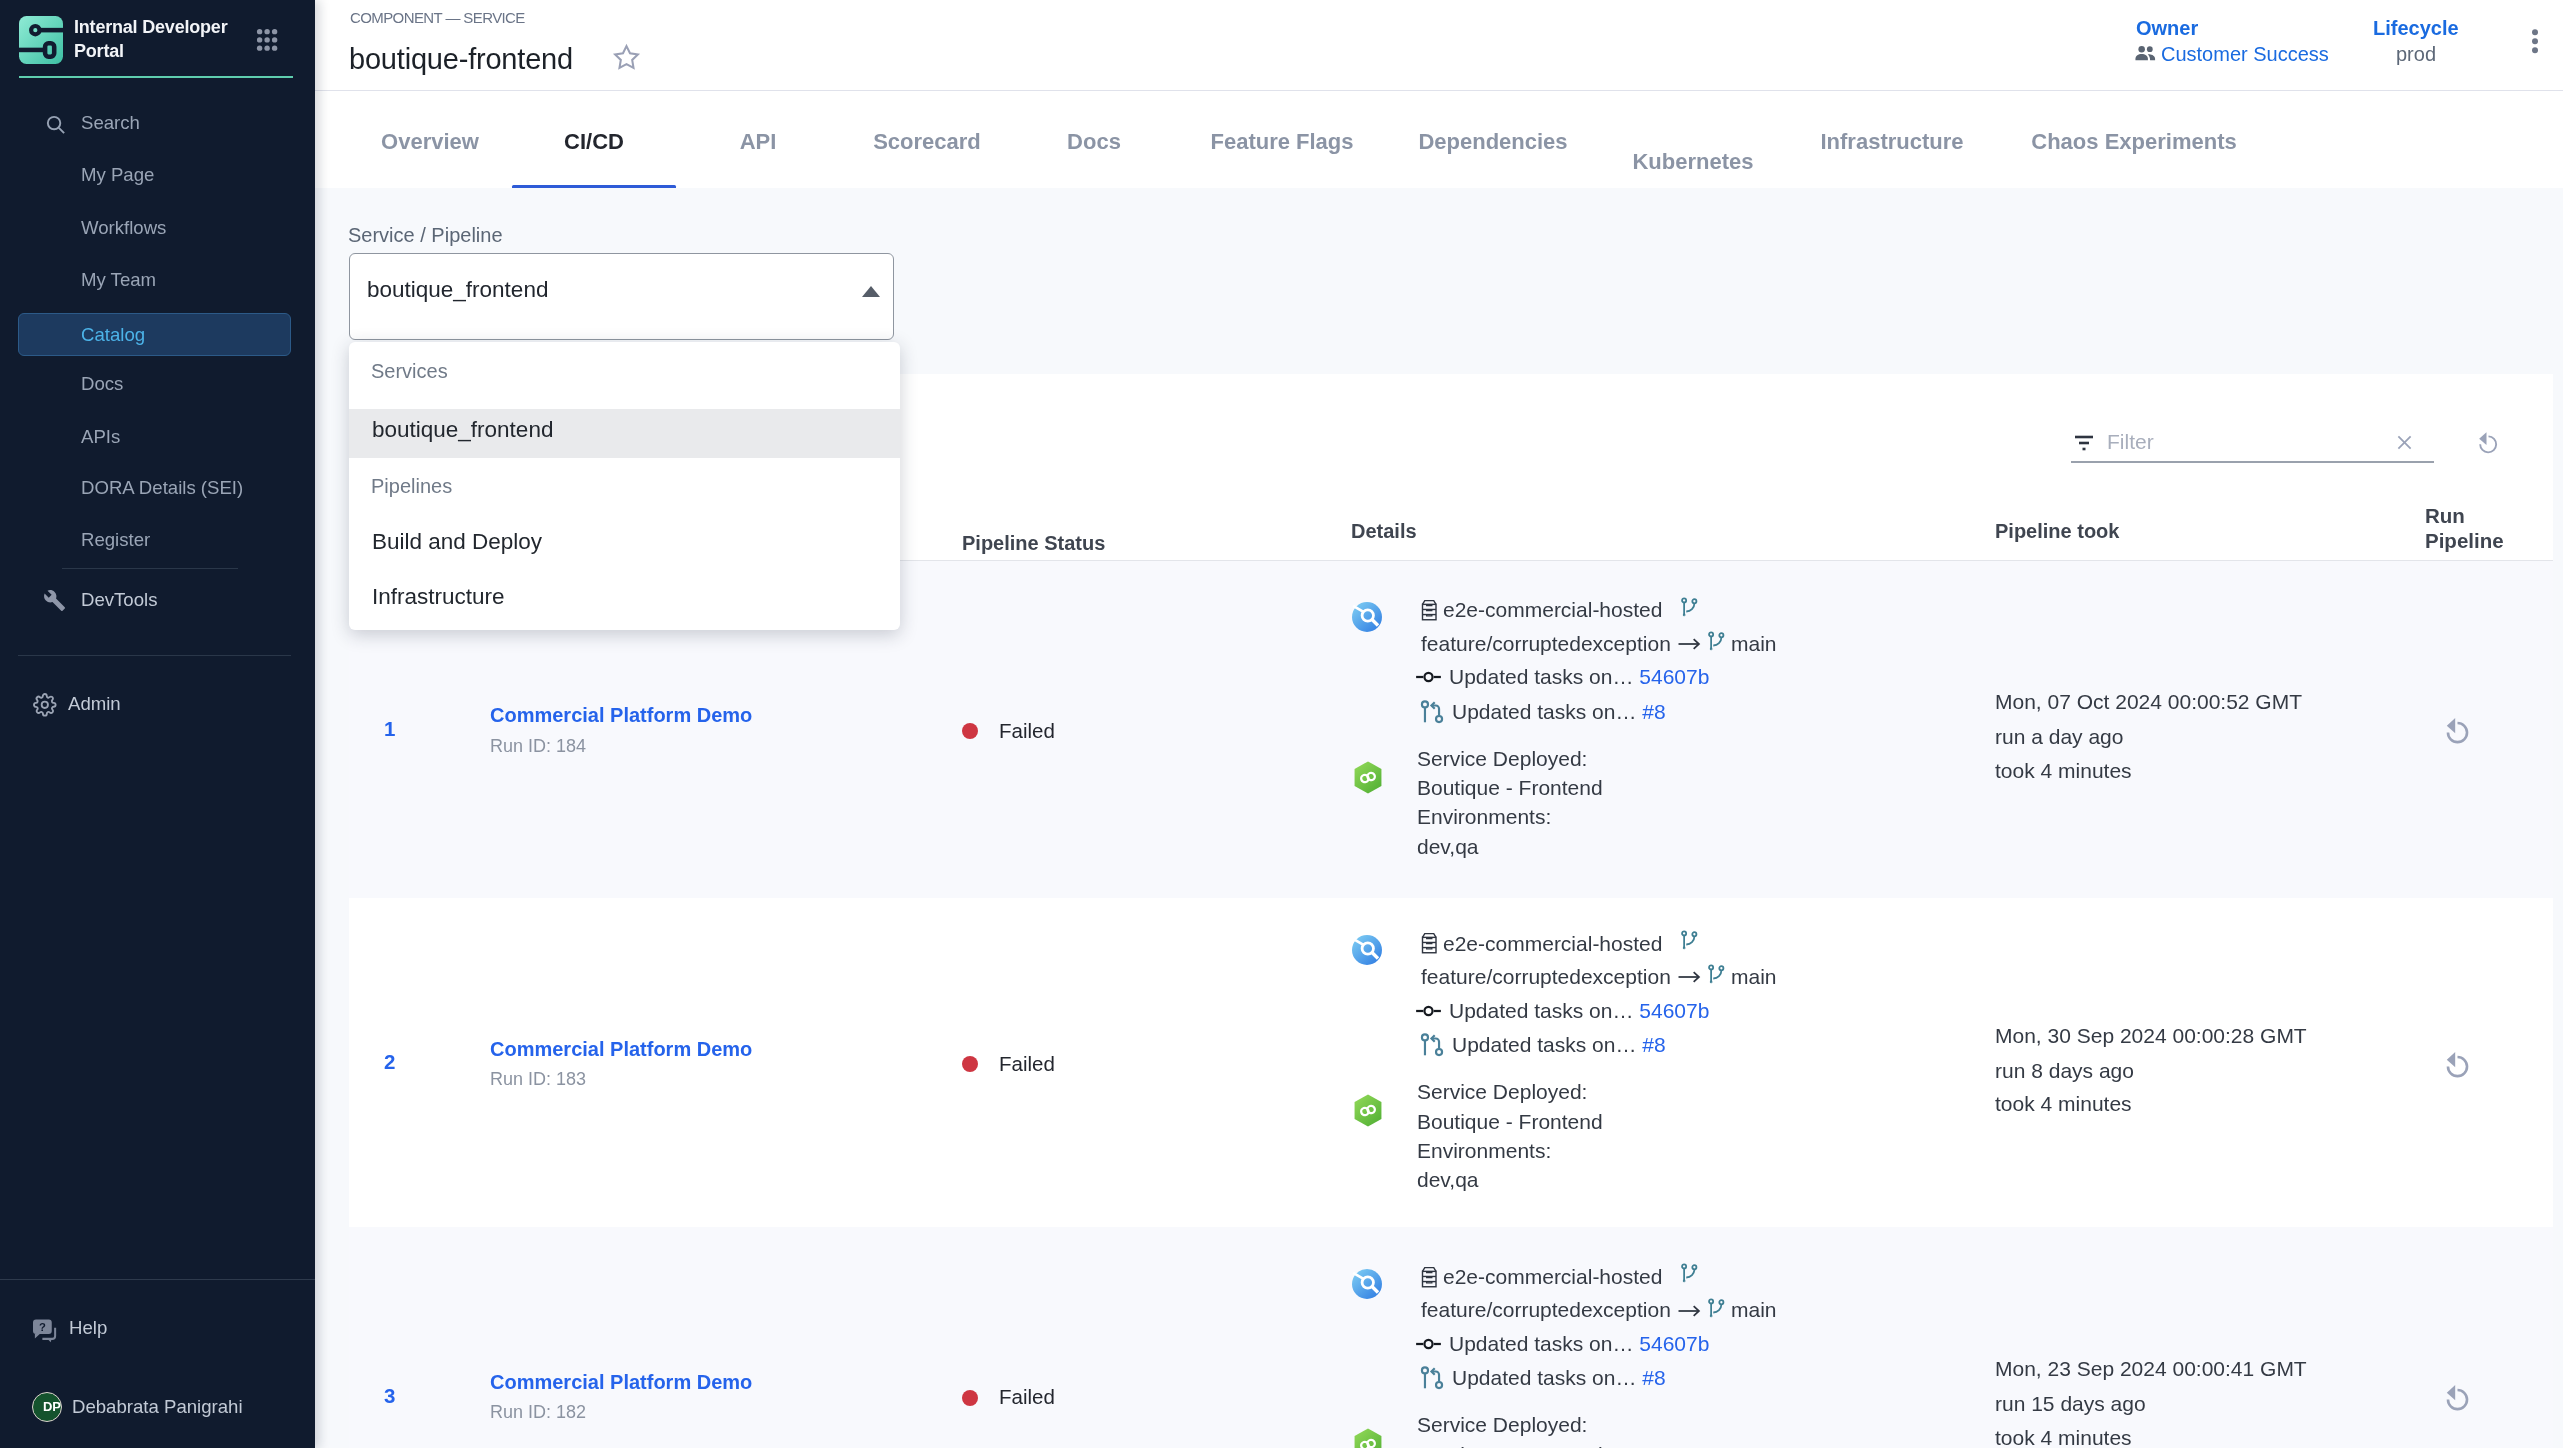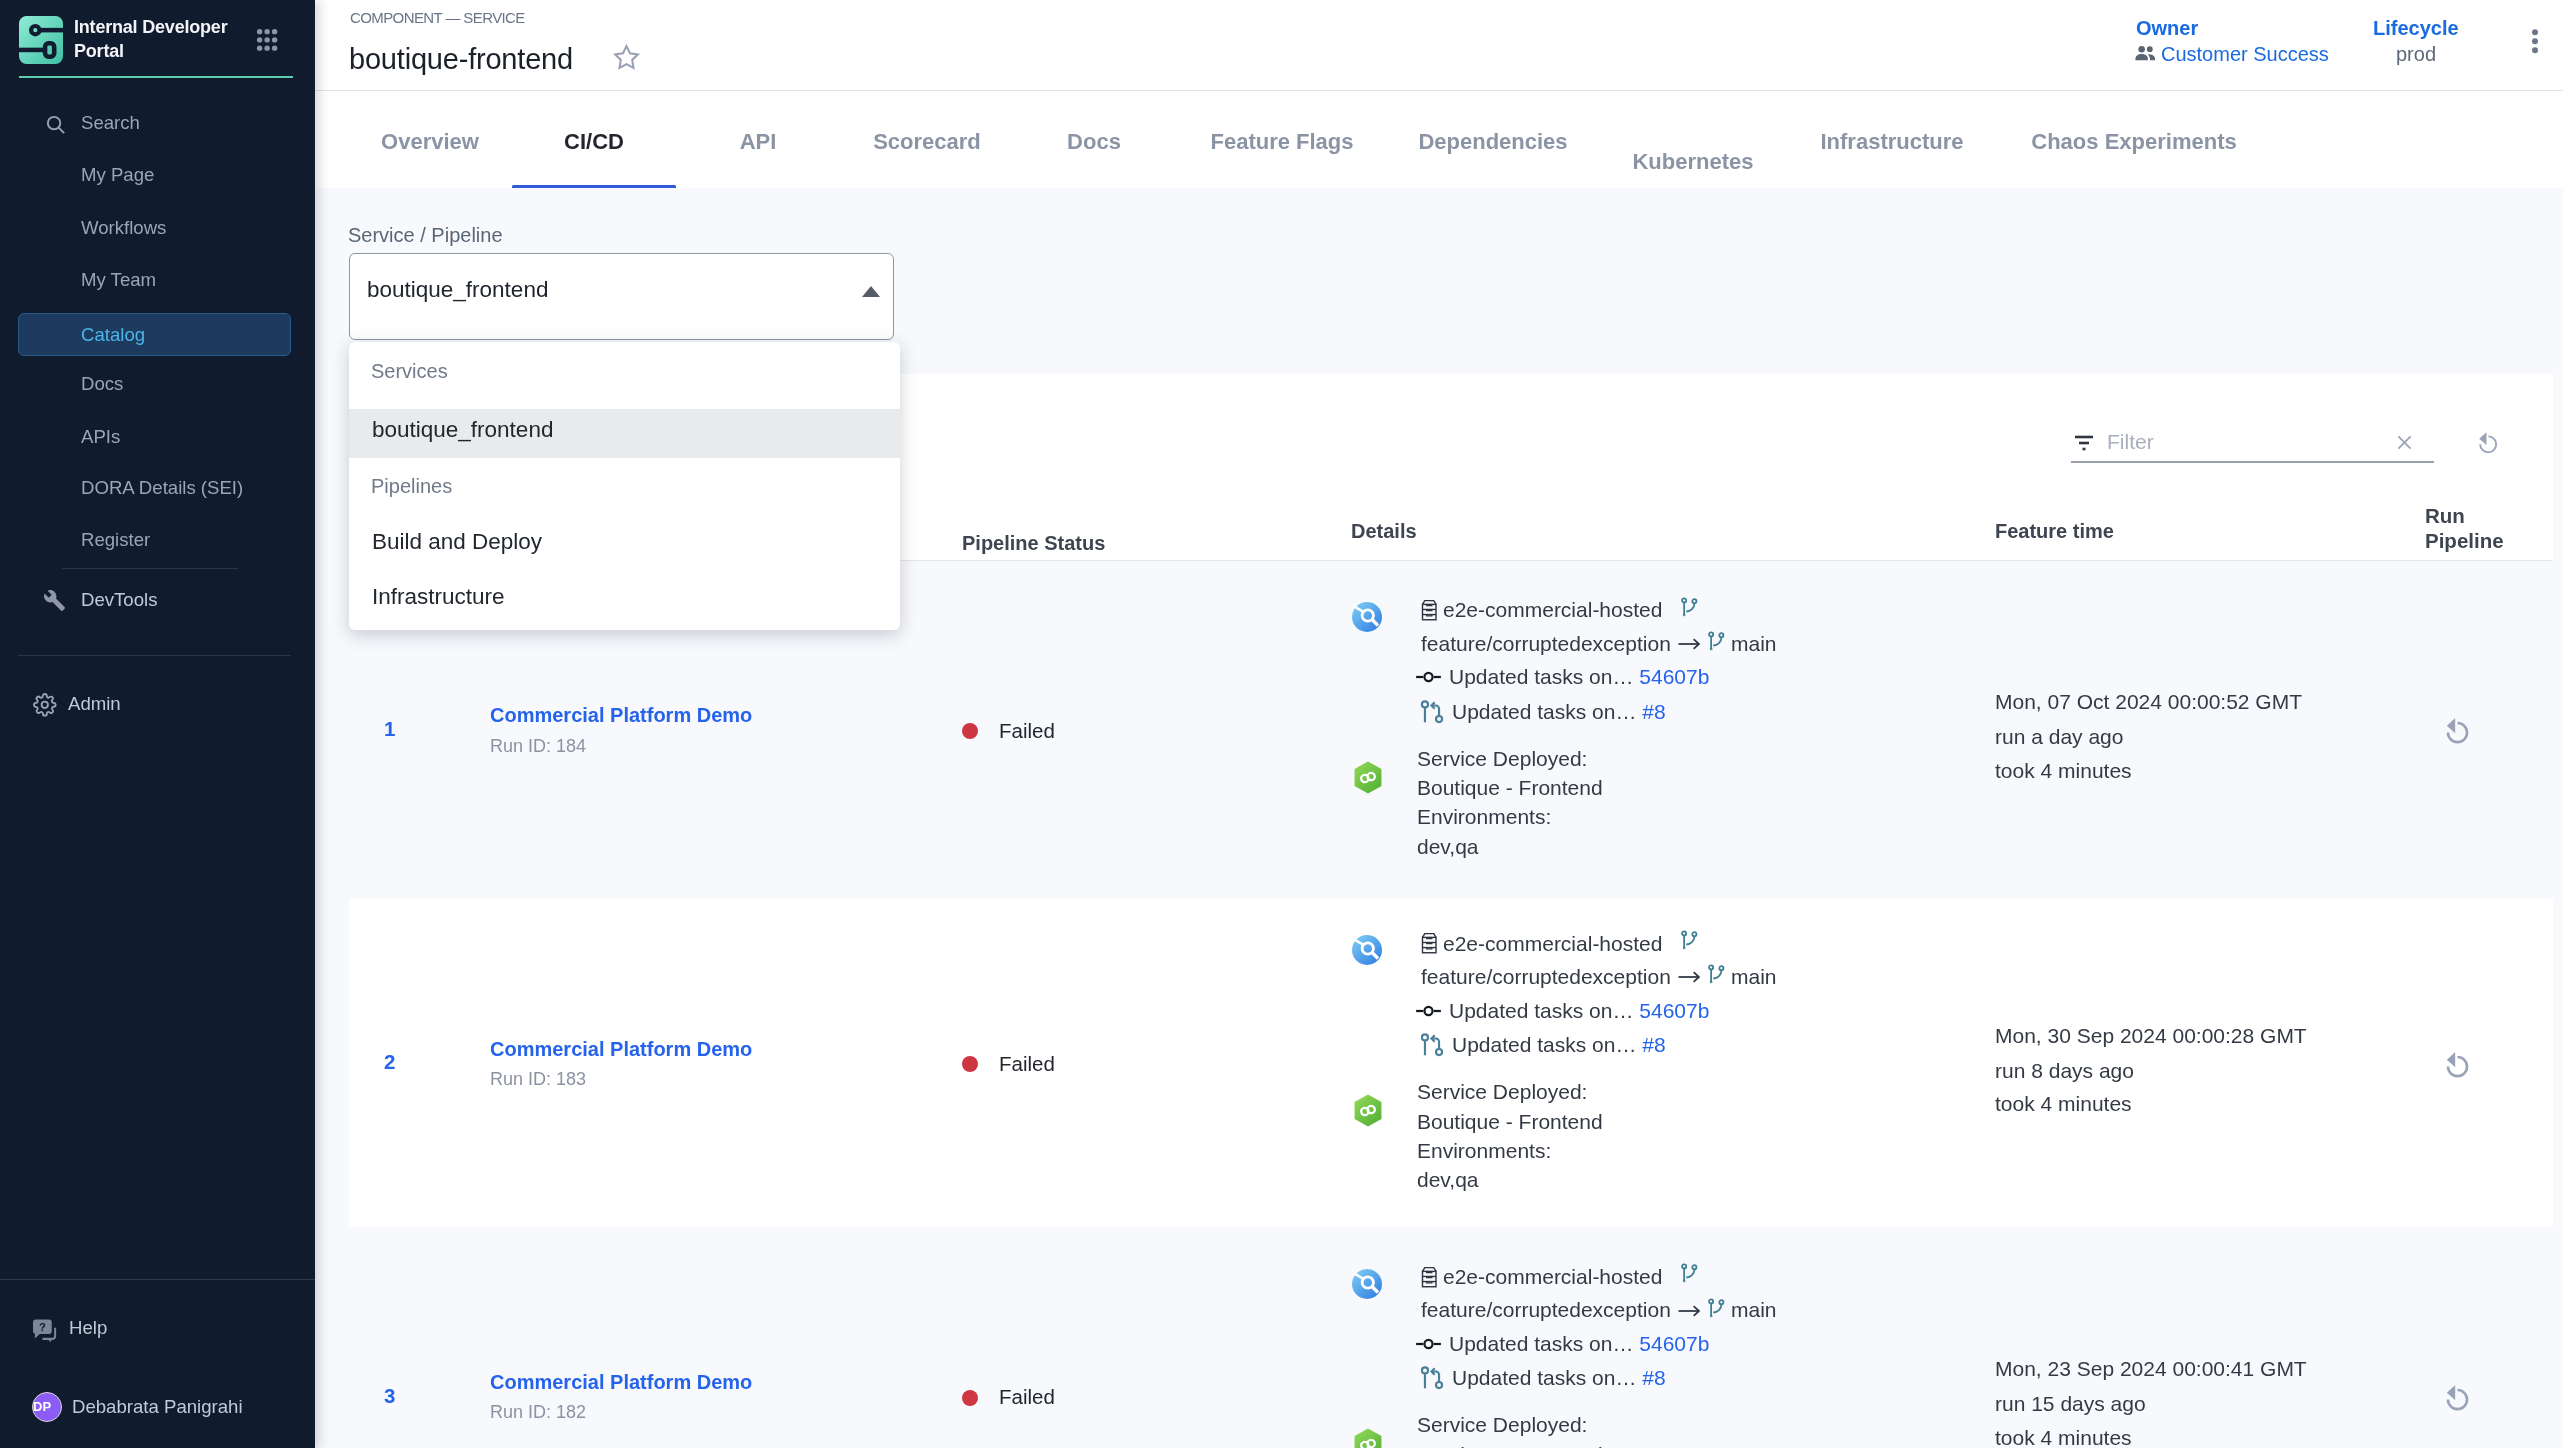--- a/index.html
+++ b/index.html
@@ -107,21 +107,21 @@
 
   <div class="sdiv" style="left:0px; top:1279px; width:315px; background:#2e3a4c;"></div>
 
   <svg class="abs" style="left:32px; top:1319px;" width="26" height="24" viewBox="0 0 34 32">
     <path d="M5 0.5 h17 a4 4 0 0 1 4 4 v11.5 a4 4 0 0 1 -4 4 h-12 l-6.5 6 v-6 H5 a4 4 0 0 1 -4 -4 V4.5 a4 4 0 0 1 4 -4 z" fill="#7d8699"></path>
     <path d="M13.5 26.5 H 26.5 A 4 4 0 0 0 30.5 22.5 V 11.5" fill="none" stroke="#7d8699" stroke-width="2.7"></path>
     <path d="M20.5 26.5 L 24.5 31 L 25.8 26.5" fill="#7d8699"></path>
     <text x="13.5" y="15.5" font-size="15" font-weight="bold" fill="#101b2e" text-anchor="middle">?</text>
   </svg>
   <div class="abs navtxt2" style="left:69px; top:1317px;">Help</div>
-  <div class="abs" style="left:32px; top:1392px; width:30px; height:30px; border-radius:50%; background:#8b5cf6; border:1.5px solid #ddd4cf; color:#fff; font-size:13px; font-weight:bold; text-align:left; line-height:28px;">DP</div>
+  <div class="abs" style="left:32px; top:1392px; width:30px; height:30px; border-radius:50%; background:#14532d; border:1.5px solid #ddd4cf; color:#fff; font-size:13px; font-weight:bold; text-align:right; line-height:28px;">DP</div>
   <div class="abs navtxt2" style="left:72px; top:1396px;">Debabrata Panigrahi</div>
 </div>
 
 <div id="header"></div>
 <div class="kicker">COMPONENT — SERVICE</div>
 <div class="h1">boutique-frontend</div>
 
 <svg class="abs" style="left:612px; top:43px;" width="29" height="29" viewBox="0 0 24 24" fill="none" stroke="#9aa0b5" stroke-width="1.7">
   <path d="M12 2.6l2.9 5.9 6.5.95-4.7 4.6 1.1 6.5L12 17.5l-5.8 3.05 1.1-6.5-4.7-4.6 6.5-.95z"></path>
 </svg>
@@ -177,21 +177,21 @@
     <line x1="5" y1="5" x2="19" y2="19"></line>
       <line x1="19" y1="5" x2="5" y2="19"></line>
   </svg>
   <svg class="abs" style="left:2129px; top:56px;" width="21" height="24" viewBox="0 0 30 36">
     <polygon points="1,13 12,3.5 12,22.5" fill="#9aa2b8"></polygon>
     <path d="M 2.5 21.5 A 12 12 0 1 0 15 9.5" fill="none" stroke="#9aa2b8" stroke-width="2.8"></path>
   </svg>
 
   <div class="hdrcell" style="left:613px; top:146px;margin-top:12px;">Pipeline Status</div>
   <div class="hdrcell" style="left:1002px; top:146px;">Details</div>
-  <div class="hdrcell" style="left:1646px; top:146px;">Feature time</div>
+  <div class="hdrcell" style="left:1646px; top:146px;">Pipeline took</div>
   <div class="hdrcell" style="left:2076px; top:129px; line-height:25px; font-size:20.5px;">Run<br>Pipeline</div>
   <div id="hdrline"></div>
 </div>
 
 <div id="rows">
 <div class="cell vcent" style="left:384px; top:729px; font-size:20.5px; font-weight:bold; color:#2563eb;">1</div>
 <div class="cell vcent" style="left:490px; top:715px; font-size:20px; font-weight:bold; color:#2563eb;">Commercial Platform Demo</div>
 <div class="cell vcent" style="left:490px; top:746px; font-size:18px; color:#8b93a1;">Run ID: 184</div>
 <div class="abs" style="left:962px; top:723px; width:16px; height:16px; border-radius:50%; background:#ce3642;"></div>
 <div class="cell vcent t29" style="left:999px; top:731px; color:#23262e; font-size:20.5px;">Failed</div>

